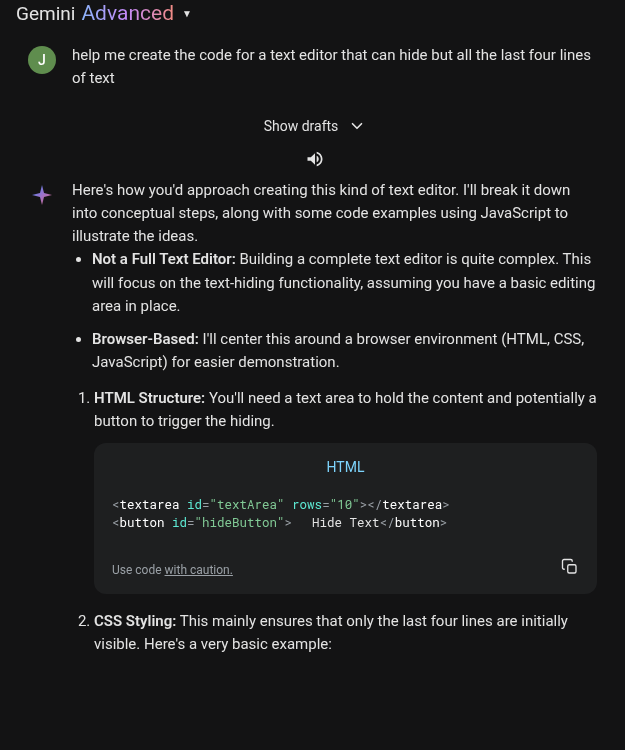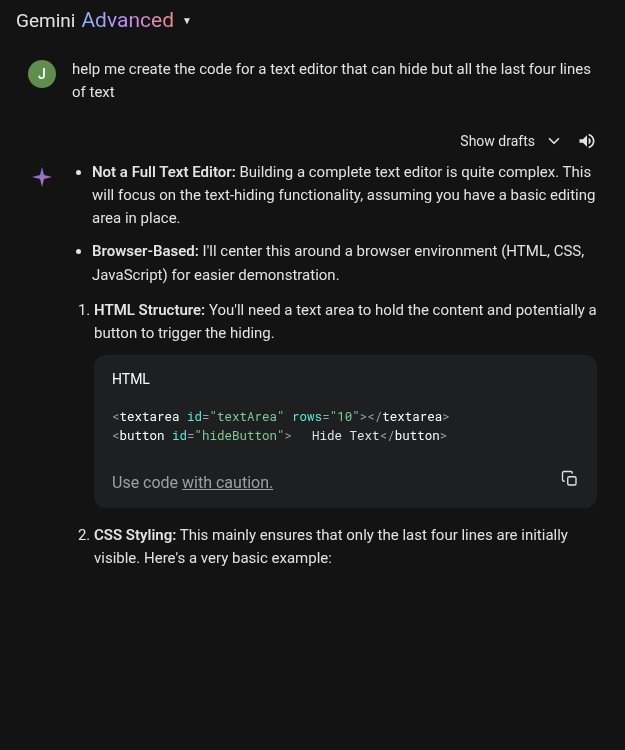--- a/index.html
+++ b/index.html
@@ -7,21 +7,21 @@
       background: #131314;
       color: #e3e3e3;
       font-family: 'Google Sans', -apple-system, BlinkMacSystemFont, 'Segoe UI', Roboto, Arial, sans-serif;
       width: 625px;
       height: 750px;
       overflow: hidden;
     }
     .header {
       display: flex;
       align-items: flex-start;
-      padding: 8px 16px;
+      padding: 1px 16px;
       gap: 6px;
     }
     .brand-gemini {
       font-size: 19px;
       font-weight: 400;
       color: #e3e3e3;
     }
     .brand-advanced {
       font-size: 21px;
       font-weight: 400;
@@ -71,20 +71,21 @@
       font-size: 15px;
       line-height: 1.55;
       color: #e3e3e3;
     }
     .actions-row {
       display: flex;
       justify-content: flex-end;
       align-items: center;
       gap: 14px;
       padding: 6px 28px 10px 33px;
+      flex-direction: column;
     }
     .show-drafts {
       display: flex;
       align-items: center;
       gap: 10px;
       color: #e3e3e3;
       font-size: 14px;
       cursor: pointer;
     }
     .speak-btn {
@@ -115,36 +116,37 @@
     }
     .code-block {
       background: #1e1f20;
       border-radius: 12px;
       margin: 10px 0 16px 0;
       overflow: hidden;
     }
     .code-header {
       padding: 14px 18px 6px 18px;
       font-size: 14px;
-      color: #ffffff;
+      color: #7dd3fc;
+      text-align: center;
     }
     .code-content {
       padding: 10px 18px 16px 18px;
       font-family: 'Roboto Mono', Consolas, Monaco, monospace;
       font-size: 12.5px;
       line-height: 1.5;
       white-space: pre;
       overflow-x: auto;
     }
     .code-footer {
       display: flex;
       justify-content: space-between;
       align-items: center;
       padding: 10px 18px 12px 18px;
-      font-size: 16px;
+      font-size: 12px;
       color: #9aa0a6;
     }
     .caution-link {
       text-decoration: underline;
       color: #9aa0a6;
       cursor: pointer;
     }
     .copy-btn {
       color: #e3e3e3;
       cursor: pointer;
@@ -196,20 +198,21 @@
             <linearGradient id="sg" x1="0" y1="0" x2="1" y2="1">
               <stop offset="0%" stop-color="#4285f4"></stop>
               <stop offset="50%" stop-color="#9b72cb"></stop>
               <stop offset="100%" stop-color="#d96570"></stop>
             </linearGradient>
           </defs>
           <path fill="url(#sg)" d="M12 2 L14 10 L22 12 L14 14 L12 22 L10 14 L2 12 L10 10 Z"></path>
         </svg>
     </div>
     <div class="message-body">
+      <p>Here's how you'd approach creating this kind of text editor. I'll break it down into conceptual steps, along with some code examples using JavaScript to illustrate the ideas.</p>
 
       <ul>
         <li><span class="li-label">Not a Full Text Editor:</span><span> Building a complete text editor is quite complex. This will focus on the text-hiding functionality, assuming you have a basic editing area in place.</span></li>
         <li><span class="li-label">Browser-Based:</span><span> I'll center this around a browser environment (HTML, CSS, JavaScript) for easier demonstration.</span></li>
       </ul>
 
       <ol>
         <li>
           <span class="li-label">HTML Structure:</span><span> You'll need a text area to hold the content and potentially a button to trigger the hiding.</span>
           <div class="code-block">

